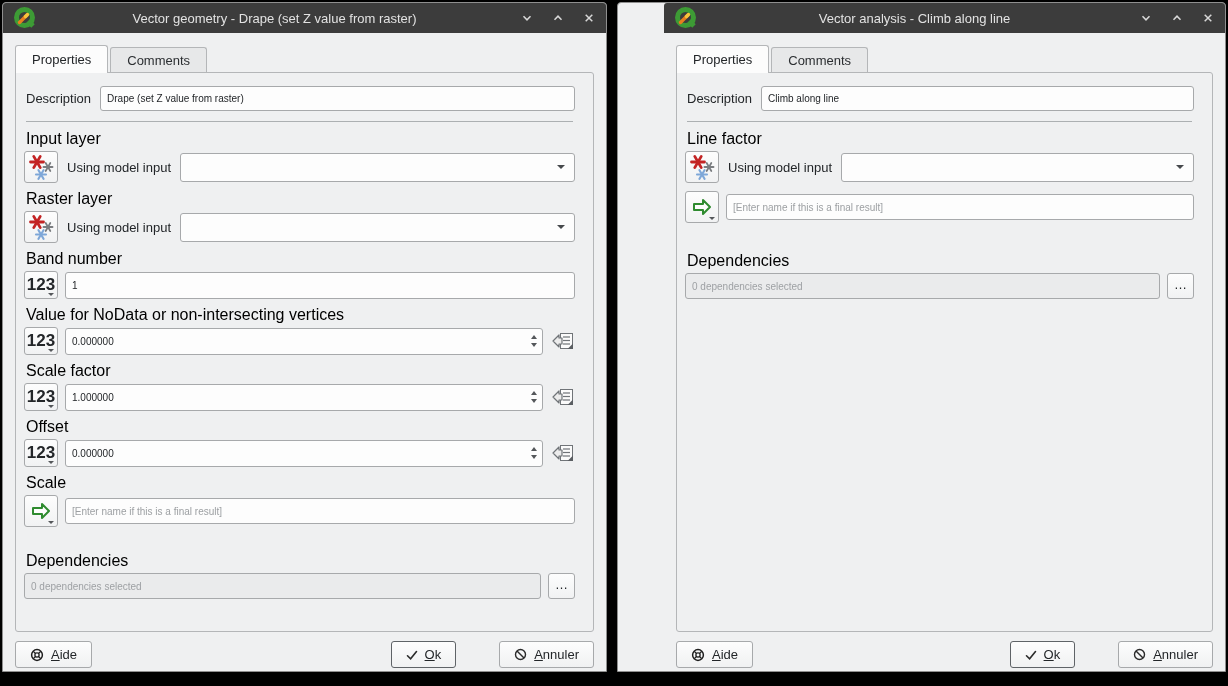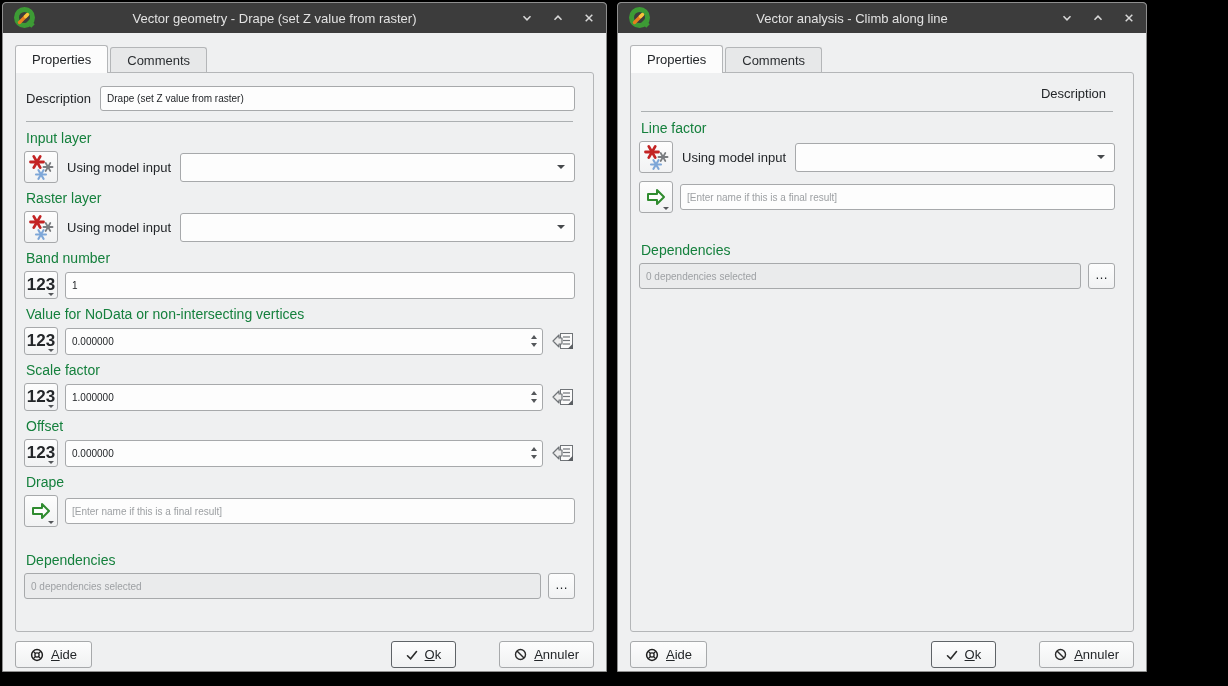--- a/index.html
+++ b/index.html
@@ -1,21 +1,21 @@
 <!DOCTYPE html>
 <html><head>
 <meta charset="utf-8">
 <style>
   html,body{margin:0;padding:0;background:#000;}
   *{font-family:"Liberation Sans","DejaVu Sans",sans-serif;}
   .stage{position:relative;width:1228px;height:686px;background:#000;overflow:hidden;}
   .dialog{position:absolute;top:2px;height:670px;display:flex;flex-direction:column;
     background:#eff0f1;border:1px solid #8f8f8f;border-radius:4px 4px 0 0;box-sizing:border-box;}
   #dlg-left{left:2px;width:605px;}
-  #dlg-right{left:617px;width:530px;}
+  #dlg-right{left:617px;width:609px;padding-left:46px;}
 
   .titlebar{flex:none;height:30px;background:#3c3c3c;border-radius:3px 3px 0 0;
     display:flex;align-items:center;position:relative;padding:0 10px;}
   .titlebar .title{position:absolute;left:44px;right:104px;text-align:center;color:#e2e2e2;
     font-size:13px;white-space:nowrap;overflow:hidden;}
   .win-controls{margin-left:auto;display:flex;gap:17px;align-items:center;z-index:2;}
   .win-btn{width:14px;height:14px;display:flex;align-items:center;justify-content:center;cursor:default;}
 
   .dbody{flex:1;display:flex;flex-direction:column;padding:12px 12px 7px;box-sizing:border-box;}
 
@@ -30,21 +30,21 @@
 
   .desc-row{display:flex;align-items:center;margin-left:2px;justify-content:flex-end;}
   .desc-row label{font-size:13px;color:#232629;margin-right:9px;white-space:nowrap;}
   input.text{box-sizing:border-box;border:1px solid #a7a9ab;border-radius:3px;background:#fdfdfd;
     font-size:10px;color:#232629;padding:0 6px;outline:none;}
   input.text::placeholder{color:#9da0a3;opacity:1;}
   .desc-row input{flex:1;height:25px;}
 
   .hsep{height:1px;background:#90949780;background:#909497;opacity:.7;margin:10px 2px 9px 2px;}
 
-  .flabel{font-size:14px;color:#15803d;margin:2px 0 5px 2px;line-height:15px;}
+  .flabel{font-size:16px;color:#000000;margin:2px 0 5px 2px;line-height:15px;}
   .frow{display:flex;align-items:center;margin-bottom:8px;}
 
   .tool-btn{box-sizing:border-box;width:34px;flex:none;border:1px solid #a7a9ab;border-radius:3px;
     background:linear-gradient(#fdfdfd,#f1f2f3);display:flex;align-items:center;justify-content:center;
     position:relative;padding:0;cursor:default;}
   .h32{height:32px;} .h28{height:28px;}
   .corner-arr{position:absolute;right:3px;bottom:2px;width:0;height:0;
     border-left:3px solid transparent;border-right:3px solid transparent;border-top:3.5px solid #54575a;}
   .badge{font-size:17px;font-weight:bold;color:#232629;letter-spacing:0;}
 
@@ -278,21 +278,21 @@
               <span class="tri-dn"></span>
             </span>
           </div>
           <button class="dd-btn">
             <svg width="24" height="20">
                 <use href="#i-dd"></use>
               </svg>
           </button>
         </div>
 
-        <div class="flabel">Drape</div>
+        <div class="flabel">Scale</div>
         <div class="frow">
           <button class="tool-btn h32">
             <svg width="22" height="22">
                 <use href="#i-arrow-out"></use>
               </svg>
             <span class="corner-arr"></span>
           </button>
           <input class="text out-input" type="text" placeholder="[Enter name if this is a final result]" style="">
         </div>
 
@@ -354,20 +354,21 @@
     </header>
     <div class="dbody">
       <div class="tabbar">
         <div class="tab active">Properties</div>
         <div class="tab inactive">Comments</div>
       </div>
       <div class="pane">
 
         <div class="desc-row">
           <label>Description</label>
+          <input class="text" type="text" value="Climb along line" style="">
         </div>
         <div class="hsep"></div>
 
         <div class="flabel">Line factor</div>
         <div class="frow">
           <button class="tool-btn h32">
             <svg width="26" height="26">
                 <use href="#i-model"></use>
               </svg>
           </button>

